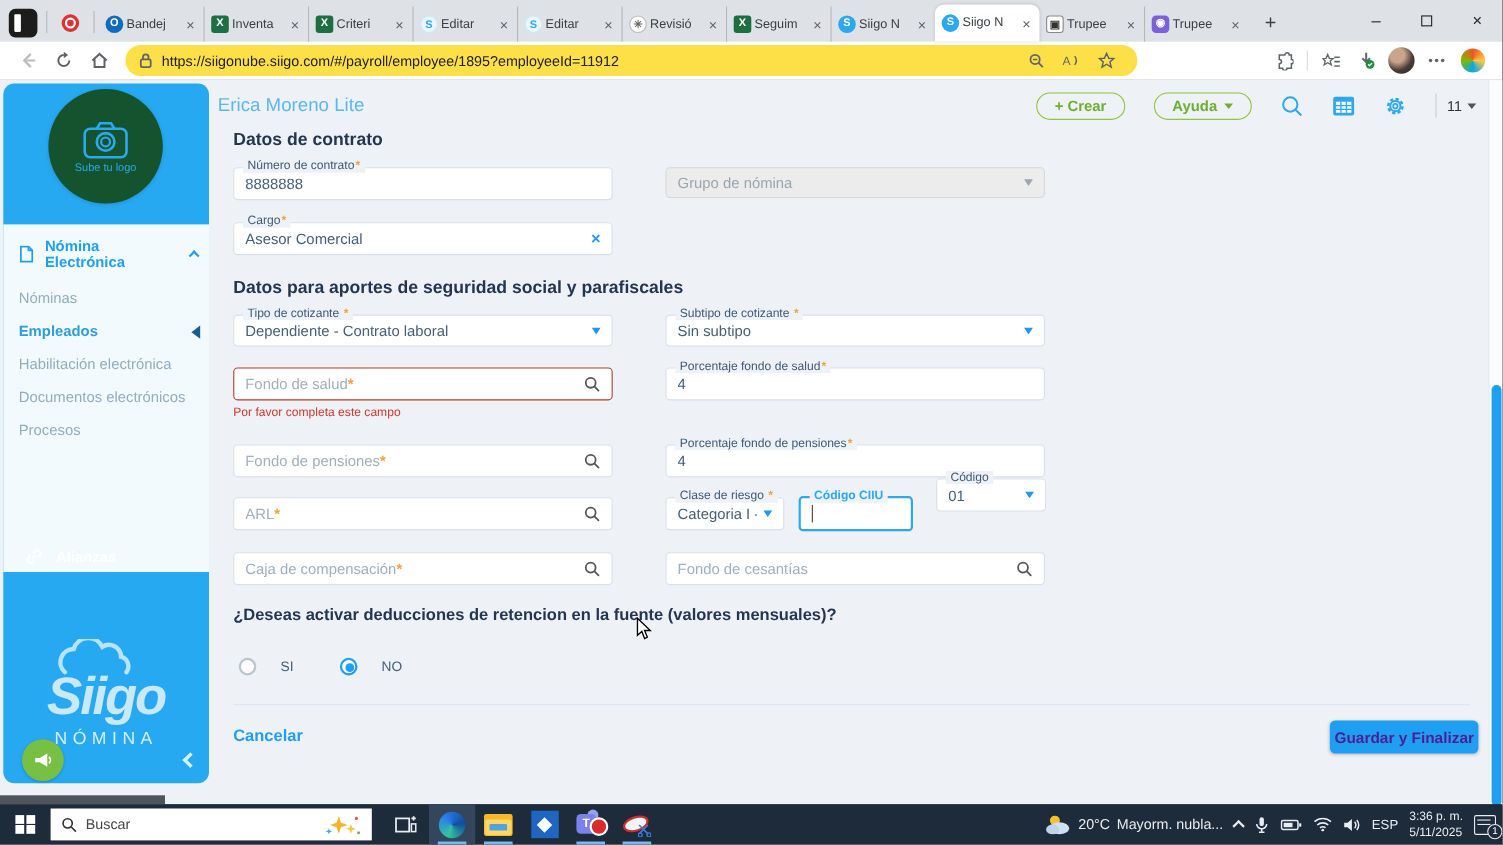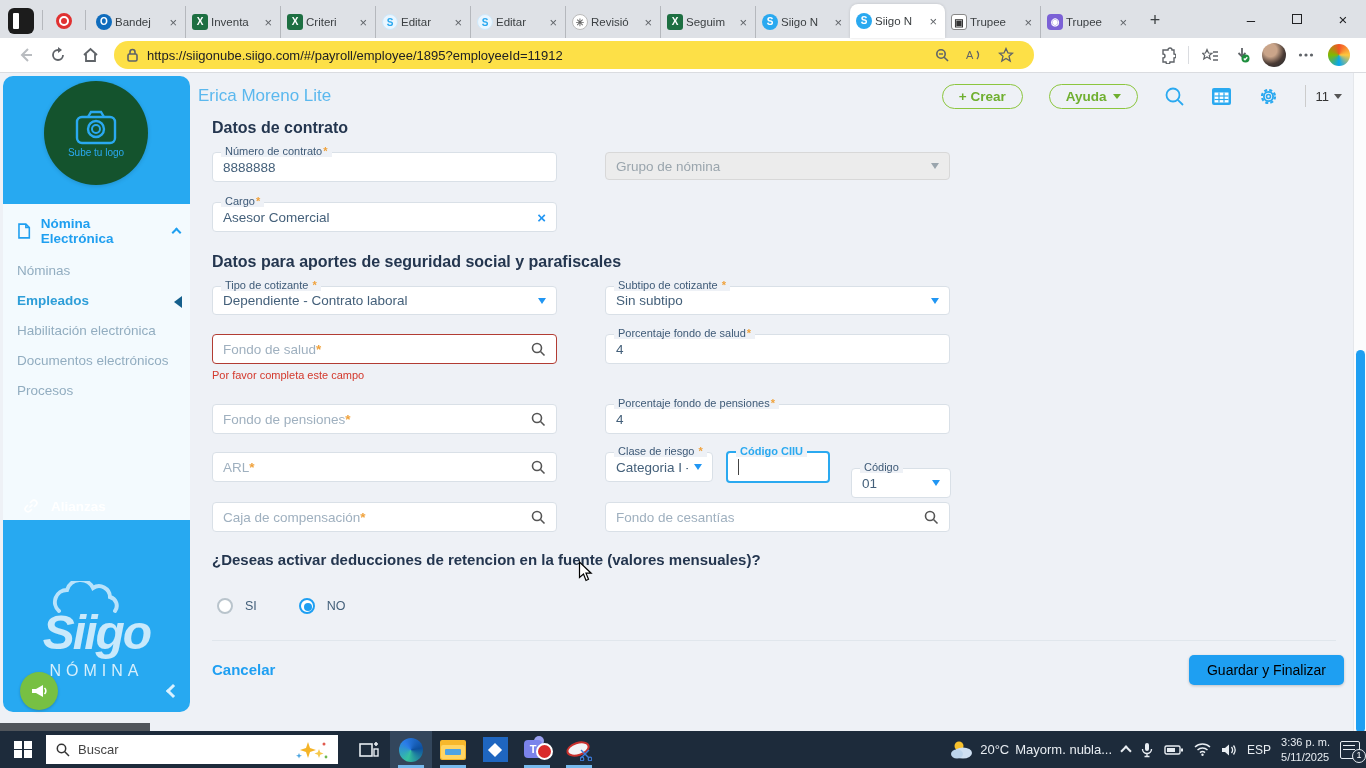--- a/index.html
+++ b/index.html
@@ -88,27 +88,27 @@
   .field.disabled .ph{color:#9aa5ad}
   .field.disabled .caret-dd{border-top-color:#9aa5ad}
   .field.error{border:1.6px solid #b23c33}
   .field.focus{border:2px solid #2aa9f0}
   .field.focus .flabel{color:#2aa9f0;font-weight:bold}
   .tcursor{width:1px;height:16px;background:#444}
   .err-text{position:absolute;font-size:11px;color:#d3382c}
   .clear-x{color:#2196f3;font-weight:bold;font-size:15px;flex:none}
   .question{position:absolute;font-size:15px;font-weight:bold;color:#24364f}
   .radio-row{position:absolute;display:flex;align-items:center;gap:42px}
-  .radio{display:flex;align-items:center;gap:12px;font-size:12.5px;color:#44607a}
+  .radio{display:flex;align-items:center;gap:22px;font-size:12.5px;color:#44607a}
   .rdot{width:16px;height:16px;border-radius:50%;border:2px solid #b9c4cc;background:#fff;position:relative}
   .rdot.sel{border-color:#1e9ff2}
   .rdot.sel::after{content:"";position:absolute;left:3px;top:3px;width:8px;height:8px;border-radius:50%;background:#1e9ff2}
   .fdivider{position:absolute;left:22px;right:30px;height:1px;background:#e0e6ec}
   .cancel{position:absolute;font-size:15px;font-weight:bold;color:#1e9ff2}
-  .savebtn{position:absolute;background:#1e9ff2;color:#000000;font-weight:normal;font-size:14px;border:none;border-radius:5px;padding:7px 18px;box-shadow:0 1px 3px rgba(0,0,0,.2)}
+  .savebtn{position:absolute;background:#1e9ff2;color:#4c1d95;font-weight:bold;font-size:14px;border:none;border-radius:5px;padding:7px 4px;box-shadow:0 1px 3px rgba(0,0,0,.2)}
 
   
   .vscroll{position:absolute;right:0;top:73px;width:13px;height:660px;background:#fbfcfd;border-left:1px solid #e4e7eb}
   .vthumb{position:absolute;left:2px;top:277px;width:9px;height:383px;background:#1e9ff2;border-radius:5px}
   .hscroll{position:absolute;left:0;top:723px;width:150px;height:8px;background:#50555b}
 
   
   .taskbar{position:absolute;left:0;top:731px;width:1366px;height:37px;background:#1d2b3b;display:flex;align-items:center;color:#e8edf2}
   .tb-start{width:46px;height:37px;display:flex;align-items:center;justify-content:center}
   .winlogo{display:grid;grid-template-columns:8px 8px;grid-gap:1.5px}
@@ -460,21 +460,21 @@
     </div>
     <div class="field" style="left:415px;top:379px;width:108px">
       <span class="flabel"><span>Clase de riesgo</span> <span class="req">*</span></span>
       <span class="ph" style="color:#44607a">Categoria I -...</span>
       <span class="caret-dd"></span>
     </div>
     <div class="field focus" style="left:536px;top:378px;width:104px;height:32px">
       <span class="flabel"><span>Código CIIU</span></span>
       <span class="tcursor"></span>
     </div>
-    <div class="field" style="left:661px;top:395px;width:100px">
+    <div class="field" style="left:661px;top:362px;width:100px">
       <span class="flabel"><span>Código</span></span>
       <span class="ph" style="color:#44607a">01</span>
       <span class="caret-dd"></span>
     </div>
 
     <div class="field" style="left:22px;top:429px;width:345px">
       <span class="ph"><span>Caja de compensación</span><span class="req">*</span></span>
       <svg width="15" height="15" viewBox="0 0 15 15">
           <circle cx="6" cy="6" r="4.5" fill="none" stroke="#555" stroke-width="1.6"></circle>
           <line x1="9.5" y1="9.5" x2="13.5" y2="13.5" stroke="#555" stroke-width="1.6"></line>

